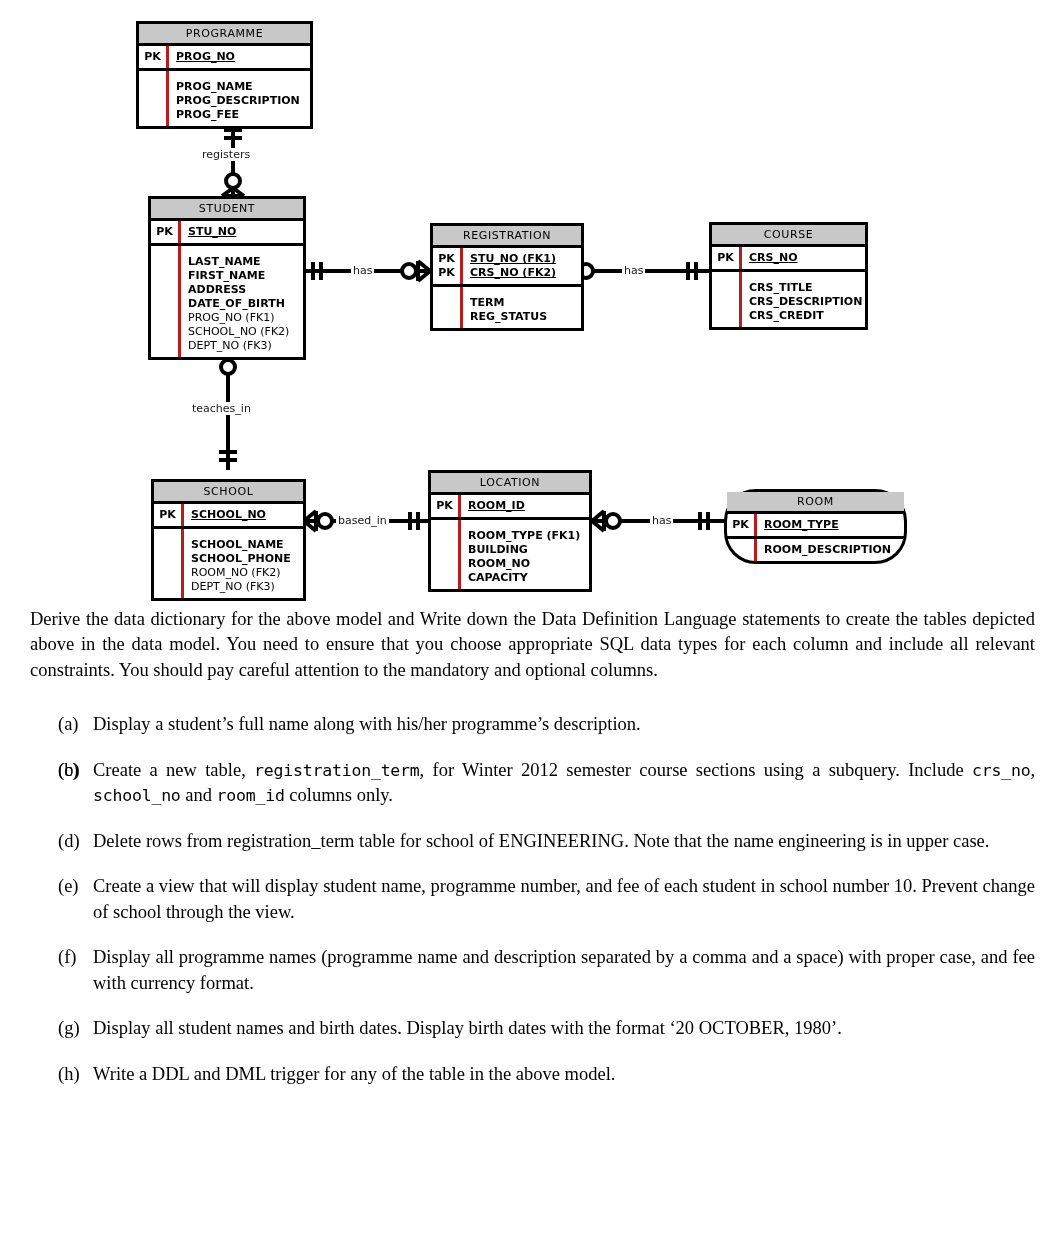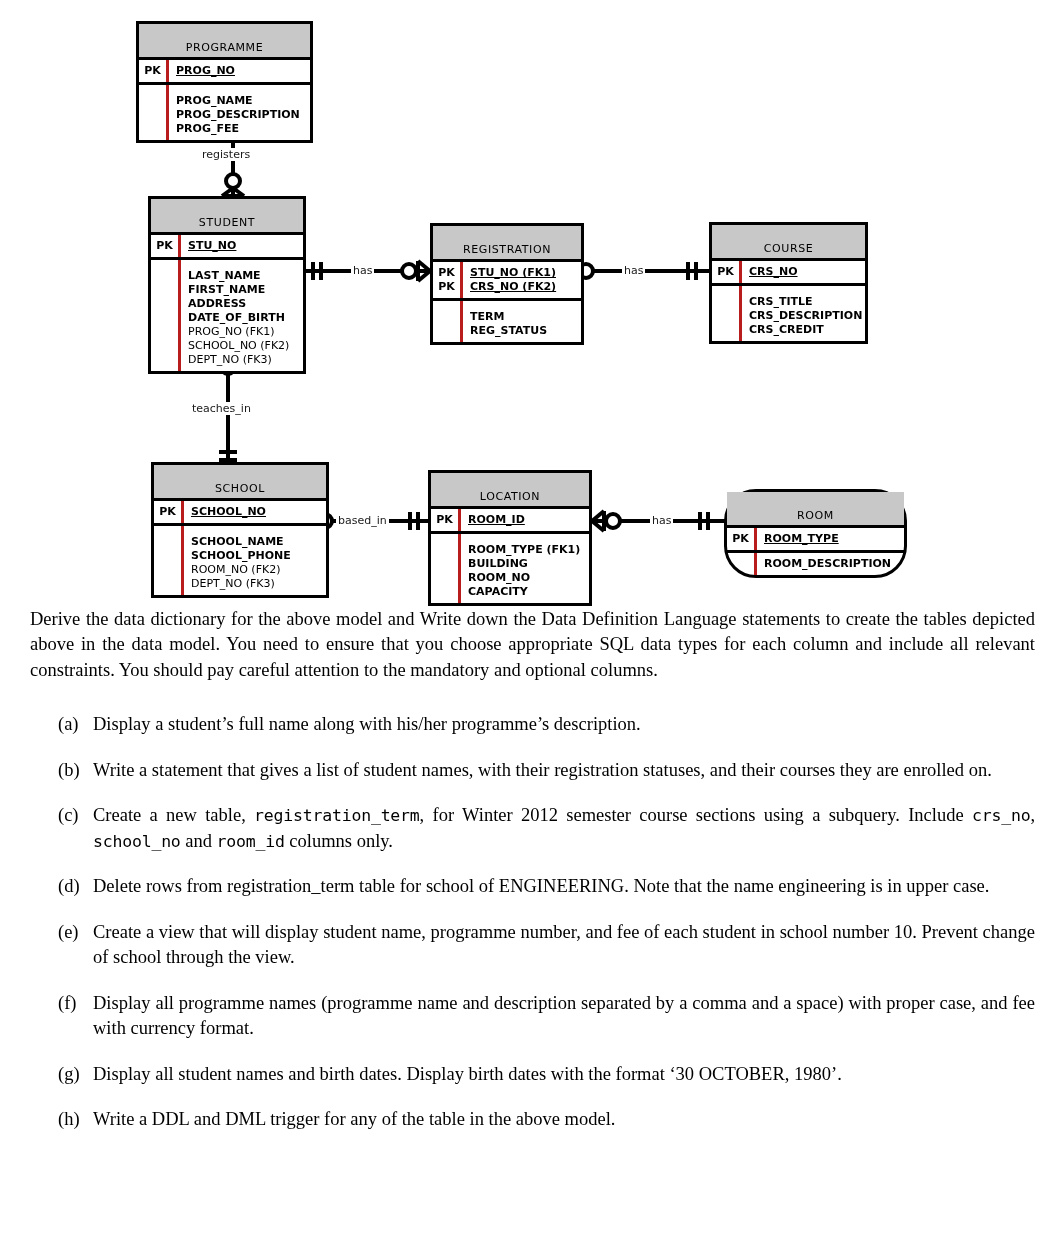--- a/index.html
+++ b/index.html
@@ -41,21 +41,21 @@
     box-sizing: border-box;
     font-family: "DejaVu Sans", sans-serif;
     z-index: 5;
   }
   .ent-title {
     background: #c8c8c8;
     border-bottom: 3px solid #000000;
     text-align: center;
     font-size: 11px;
     letter-spacing: 0.6px;
-    padding: 17px 0 3px 0;
+    padding: 3px 0 3px 0;
     line-height: 13px;
     color: #000;
   }
   .ent-body {
     display: flex;
     flex-direction: column;
   }
   .ent-section {
     display: flex;
     align-items: stretch;
@@ -312,21 +312,21 @@
         <div class="key-col">&nbsp;</div>
         <div class="attr-col pad-top">
           <div class="attr">CRS_TITLE</div>
           <div class="attr">CRS_DESCRIPTION</div>
           <div class="attr">CRS_CREDIT</div>
         </div>
       </div>
     </div>
   </div>
 
-  <div class="entity" id="ent-school" style="left:151px; top:462px; width:178px;">
+  <div class="entity" id="ent-school" style="left:151px; top:479px; width:155px;">
     <div class="ent-title">SCHOOL</div>
     <div class="ent-body">
       <div class="ent-section pk-sec">
         <div class="key-col">PK</div>
         <div class="attr-col">
           <div class="attr pk-attr">SCHOOL_NO</div>
         </div>
       </div>
       <div class="ent-section">
         <div class="key-col">&nbsp;</div>
@@ -396,21 +396,20 @@
   <p class="lead">Derive the data dictionary for the above model and Write down the Data Definition Language statements to create the tables depicted above in the data model. You need to ensure that you choose appropriate SQL data types for each column and include all relevant constraints. You should pay careful attention to the mandatory and optional columns.</p>
 
   <ol class="qlist" style="list-style:none; margin:0; padding:0;">
     <li class="qitem">
       <span class="marker">(a)</span>
       <span class="qtext">Display a student’s full name along with his/her programme’s description.</span>
     </li>
 
     <li class="qitem">
       <span class="marker">(b)</span>
-      <span class="qtext">Write a statement that gives a list of student names, with their registration statuses, and their courses they are enrolled on.</span>
     </li>
 
     <li class="qitem">
       <span class="marker">(c)</span>
       <span class="qtext" id="qtext-c"><span>Create a new table, </span><span class="mono">registration_term</span><span>, for Winter 2012 semester course sections using a subquery.  Include </span><span class="mono">crs_no</span><span>, </span><span class="mono">school_no</span><span> and </span><span class="mono">room_id</span><span> columns only.</span></span>
     </li>
 
     <li class="qitem">
       <span class="marker">(d)</span>
       <span class="qtext">Delete rows from registration_term table for school of ENGINEERING. Note that the name engineering is in upper case.</span>
@@ -421,21 +420,21 @@
       <span class="qtext">Create a view that will display student name, programme number, and fee of each student in school number 10.  Prevent change of school through the view.</span>
     </li>
 
     <li class="qitem">
       <span class="marker">(f)</span>
       <span class="qtext">Display all programme names (programme name and description separated by a comma and a space) with proper case, and fee with currency format.</span>
     </li>
 
     <li class="qitem">
       <span class="marker">(g)</span>
-      <span class="qtext">Display all student names and birth dates. Display birth dates with the format ‘30 OCTOBER, 1980’.</span>
+      <span class="qtext">Display all student names and birth dates. Display birth dates with the format ‘20 OCTOBER, 1980’.</span>
     </li>
 
     <li class="qitem">
       <span class="marker">(h)</span>
       <span class="qtext">Write a DDL and DML trigger for any of the table in the above model.</span>
     </li>
   </ol>
 </div>
 
 </body></html>

